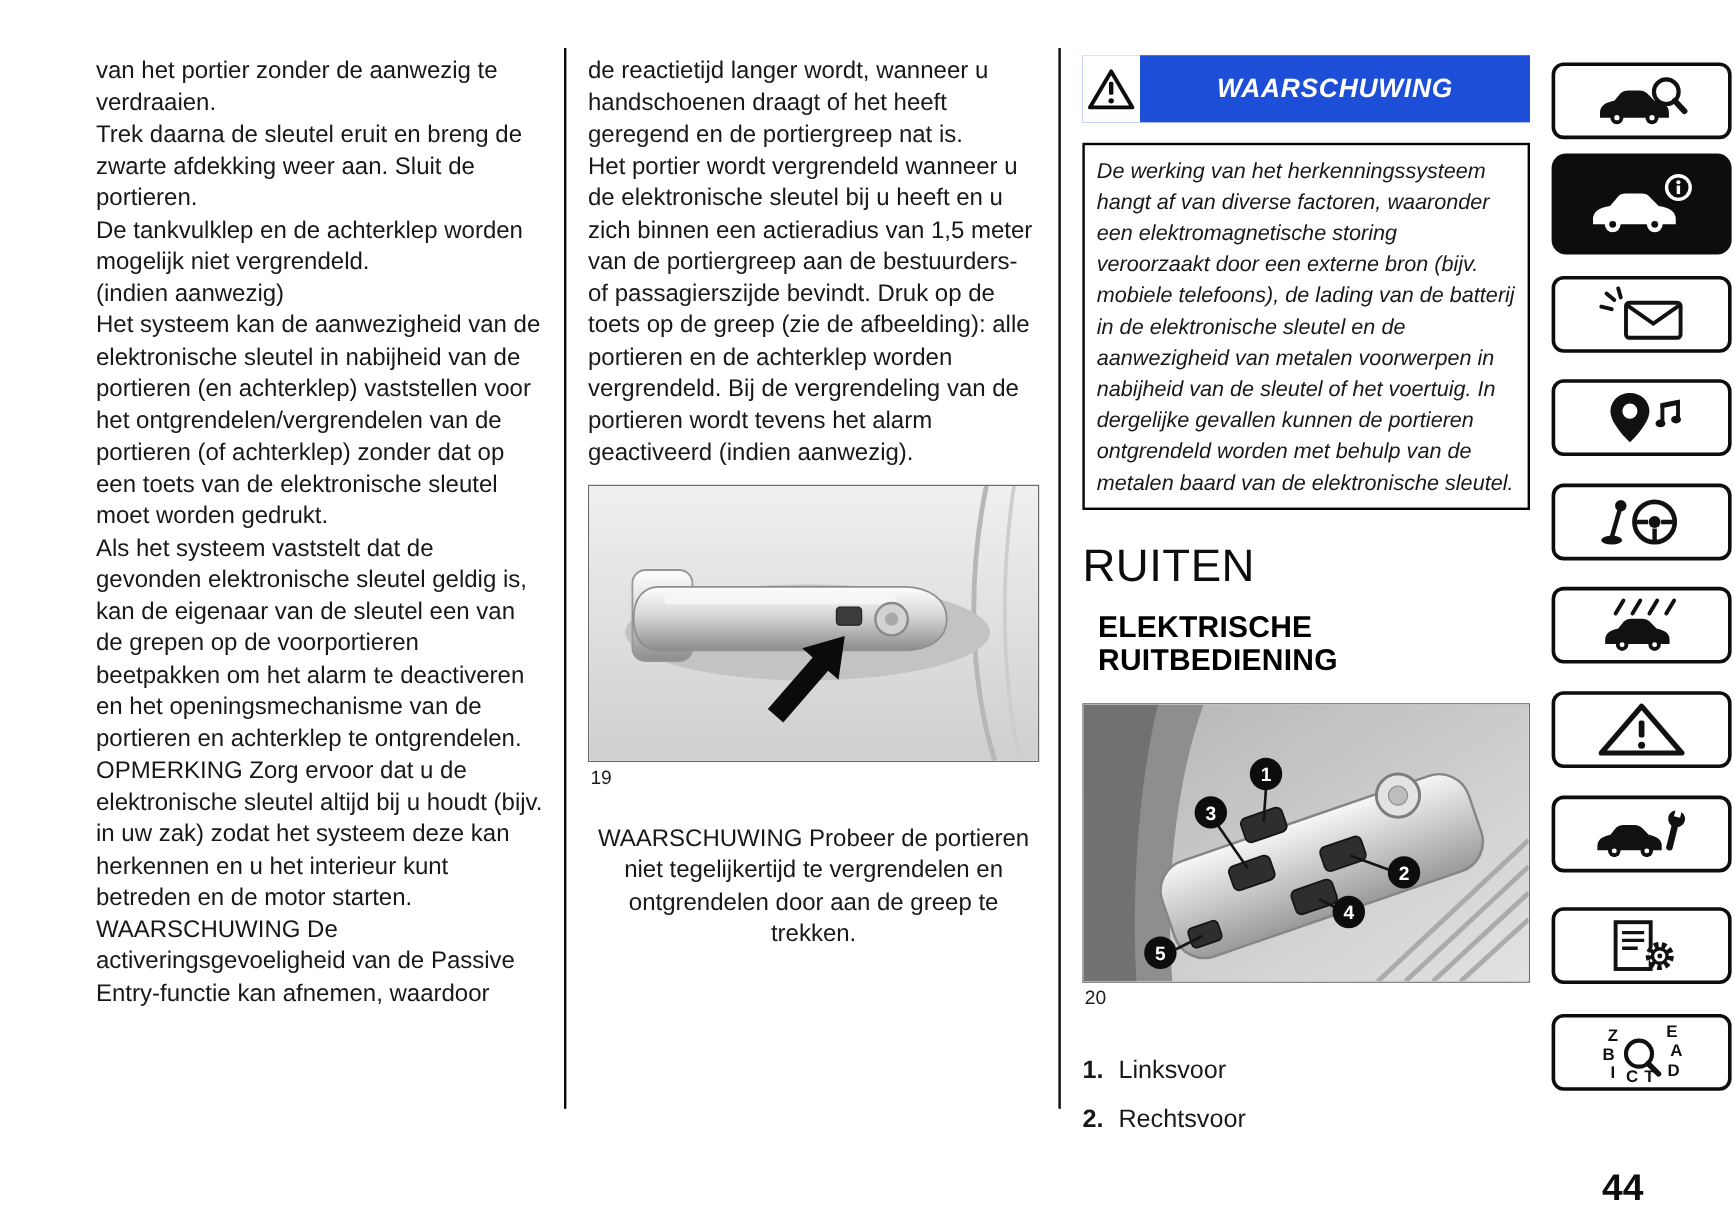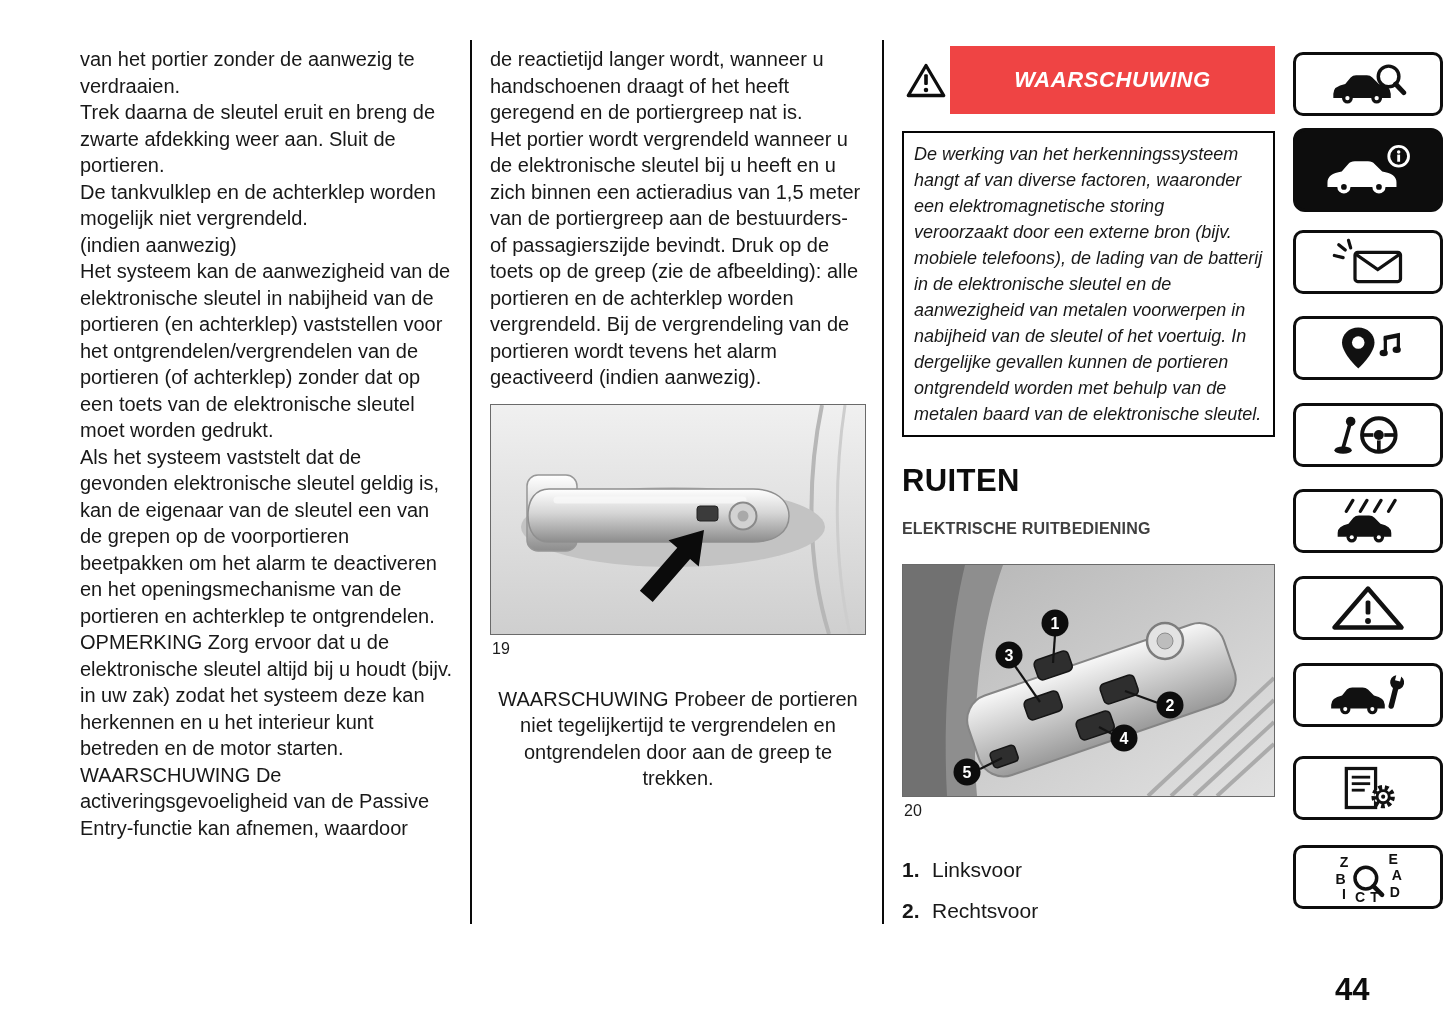--- a/index.html
+++ b/index.html
@@ -10,27 +10,27 @@
   #col2{left:490px;width:376px;}
   #col3{left:902px;width:373px;}
   .vrule{position:absolute;top:40px;height:884px;width:2px;background:#0a0a0a;}
   h2.sec{font-size:25px;font-weight:bold;letter-spacing:1.1px;margin:15px 0 8px 0;color:#0d0d0d;}
   .figure{border:1px solid #6a6a6a;overflow:hidden;}
   .figure svg{display:block;}
   .figlabel{font-size:16px;margin:5px 0 0 2px;color:#1c1c1c;}
   #fig19{height:229px;margin-top:13px;}
   #fig20{height:231px;margin-top:22px;}
   .warn-para{margin-top:28px !important;text-align:center;}
-  .warn-header{position:relative;height:68px;background:#ef4444;}
+  .warn-header{position:relative;height:56px;background:#1d4ed8;}
   .warn-tri-cell{position:absolute;left:0;top:0;bottom:0;width:48px;background:#ffffff;display:flex;align-items:center;justify-content:center;}
   .warn-title{position:absolute;left:48px;right:0;top:0;bottom:0;display:flex;align-items:center;justify-content:center;color:#ffffff;font-weight:bold;font-style:italic;font-size:22px;letter-spacing:.6px;}
   .warn-body{margin-top:17px;border:2px solid #050505;padding:8px 10px;}
   .warn-body p{font-style:italic;font-size:18px;line-height:26px;}
-  h1.ruiten{font-size:31px;font-weight:bold;margin:26px 0 15px 0;letter-spacing:.4px;color:#0d0d0d;}
-  h3.sub{font-size:16px;font-weight:bold;margin:16px 0 0 0;line-height:27px;width:260px;letter-spacing:.2px;color:#404040;}
+  h1.ruiten{font-size:38px;font-weight:normal;margin:26px 0 15px 0;letter-spacing:.4px;color:#0d0d0d;}
+  h3.sub{font-size:25px;font-weight:bold;margin:16px 0 0 13px;line-height:27px;width:260px;letter-spacing:.2px;color:#000000;}
   .list{margin-top:38px;}
   .li{font-size:21px;margin-bottom:17px;}
   .li .num{font-weight:bold;display:inline-block;width:30px;}
   .tab{position:absolute;left:1293px;width:150px;height:64px;border:3px solid #0d0d0d;border-radius:10px;background:#ffffff;display:flex;align-items:center;justify-content:center;box-sizing:border-box;cursor:pointer;}
   .tab.active{background:#0d0d0d;height:84px;border-radius:12px;}
   .icn{display:flex;align-items:center;justify-content:center;}
   .pageno{position:absolute;left:1335px;top:972px;font-size:31px;font-weight:bold;color:#0d0d0d;}
 </style>
 </head>
 <body>

